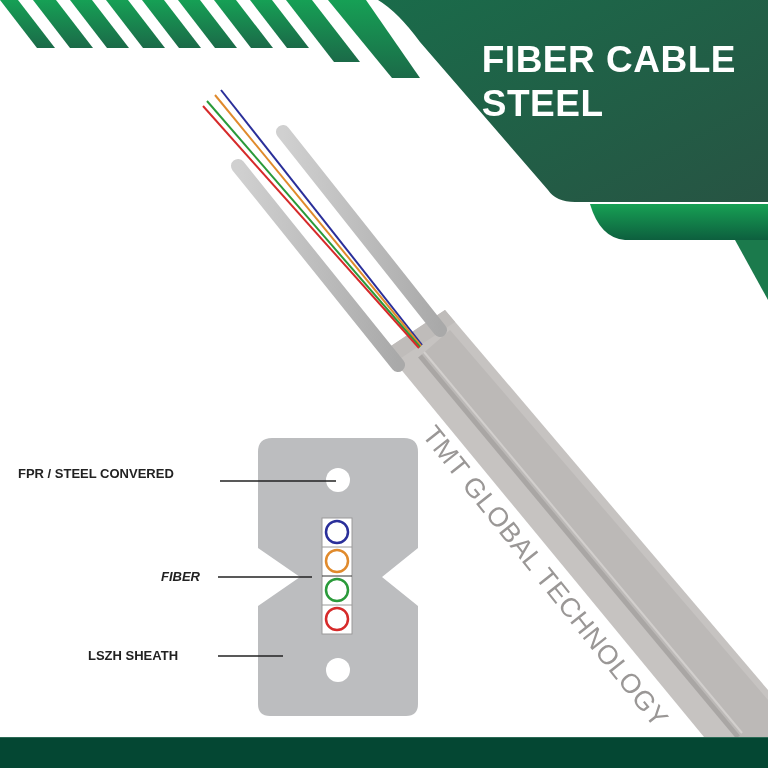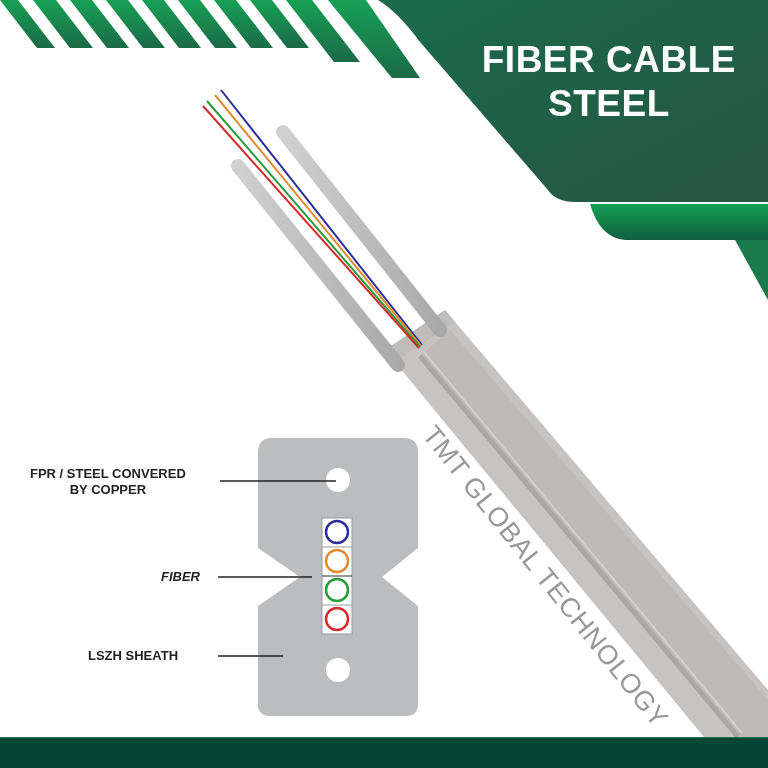--- a/index.html
+++ b/index.html
@@ -1,18 +1,18 @@
 <!DOCTYPE html>
 <html><head>
 <meta charset="utf-8">
 <style>
   html, body { margin:0; padding:0; }
   body { width:768px; height:768px; overflow:hidden; background:#ffffff; position:relative; font-family:"Liberation Sans", sans-serif; }
   #canvas { position:absolute; left:0; top:0; width:768px; height:768px; }
-  .title { position:absolute; right:32px; top:38px; text-align:center; color:#ffffff; font-weight:bold; font-size:37px; line-height:44px; letter-spacing:0.5px; }
+  .title { position:absolute; right:32px; top:38px; text-align:left; color:#ffffff; font-weight:bold; font-size:37px; line-height:44px; letter-spacing:0.5px; }
   .title div { white-space:nowrap; }
   .label { position:absolute; color:#222222; font-weight:bold; font-size:13px; line-height:16px; text-align:center; white-space:nowrap; }
   .brand-text { position:absolute; left:440px; top:420px; transform-origin:0 0; transform:rotate(51.5deg); color:#9a9796; font-size:27px; letter-spacing:0.5px; white-space:nowrap; font-family:"Liberation Sans", sans-serif; }
   .footer-bar { position:absolute; left:0; top:737px; width:768px; height:31px; background:#044733; border-top:1px solid #2b6a55; }
 </style>
 </head>
 <body>
 
 <svg id="canvas" viewBox="0 0 768 768" xmlns="http://www.w3.org/2000/svg">
   <defs>
@@ -95,20 +95,19 @@
   </g>
 </svg>
 
 <div class="title">
   <div>FIBER CABLE</div>
   <div>STEEL</div>
 </div>
 
 <div class="brand-text">TMT GLOBAL TECHNOLOGY</div>
 
-<div class="label" style="left:18px; top:466px;margin-left:12px;">
+<div class="label" style="left:18px; top:466px;">
   <div>FPR / STEEL CONVERED</div>
-  <div>BY COPPER</div>
 </div>
 <div class="label" style="left:161px; top:569px;font-style:italic;">FIBER</div>
 <div class="label" style="left:88px; top:648px;">LSZH SHEATH</div>
 
 <div class="footer-bar"></div>
 
 </body></html>

